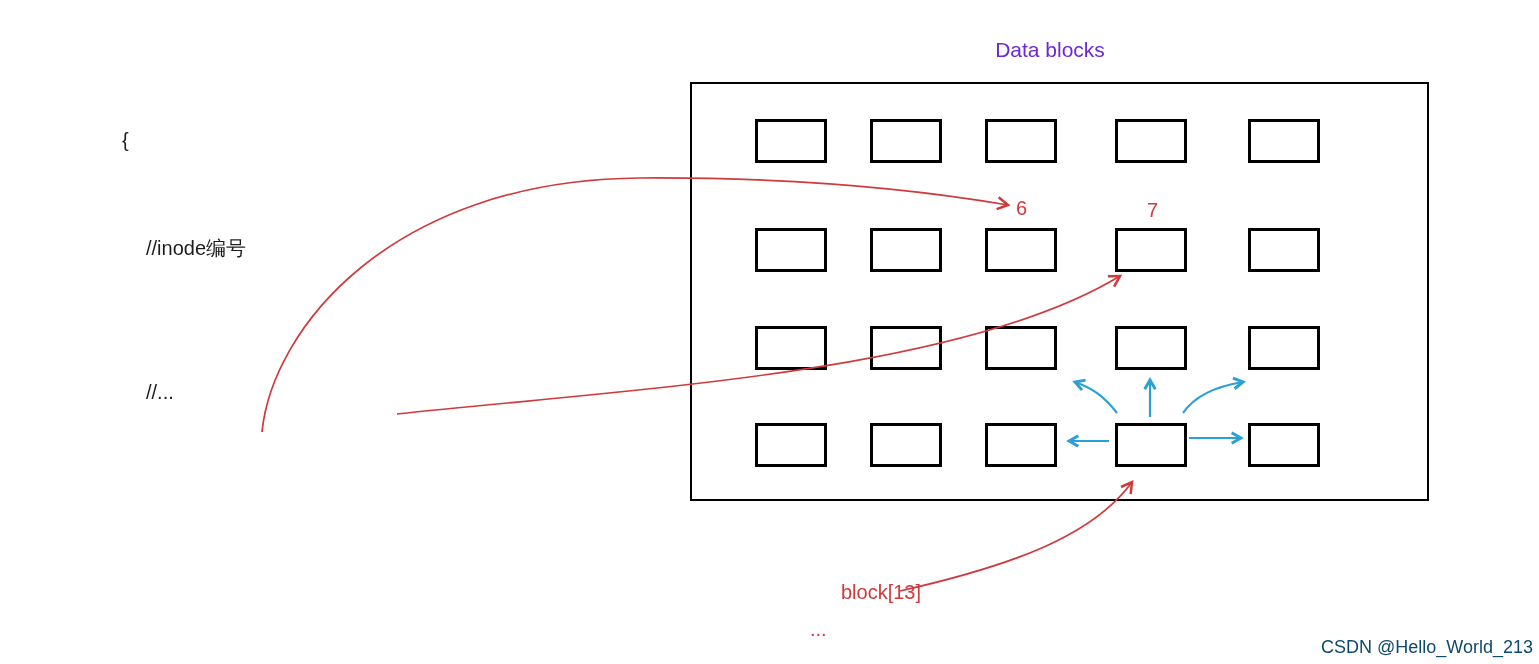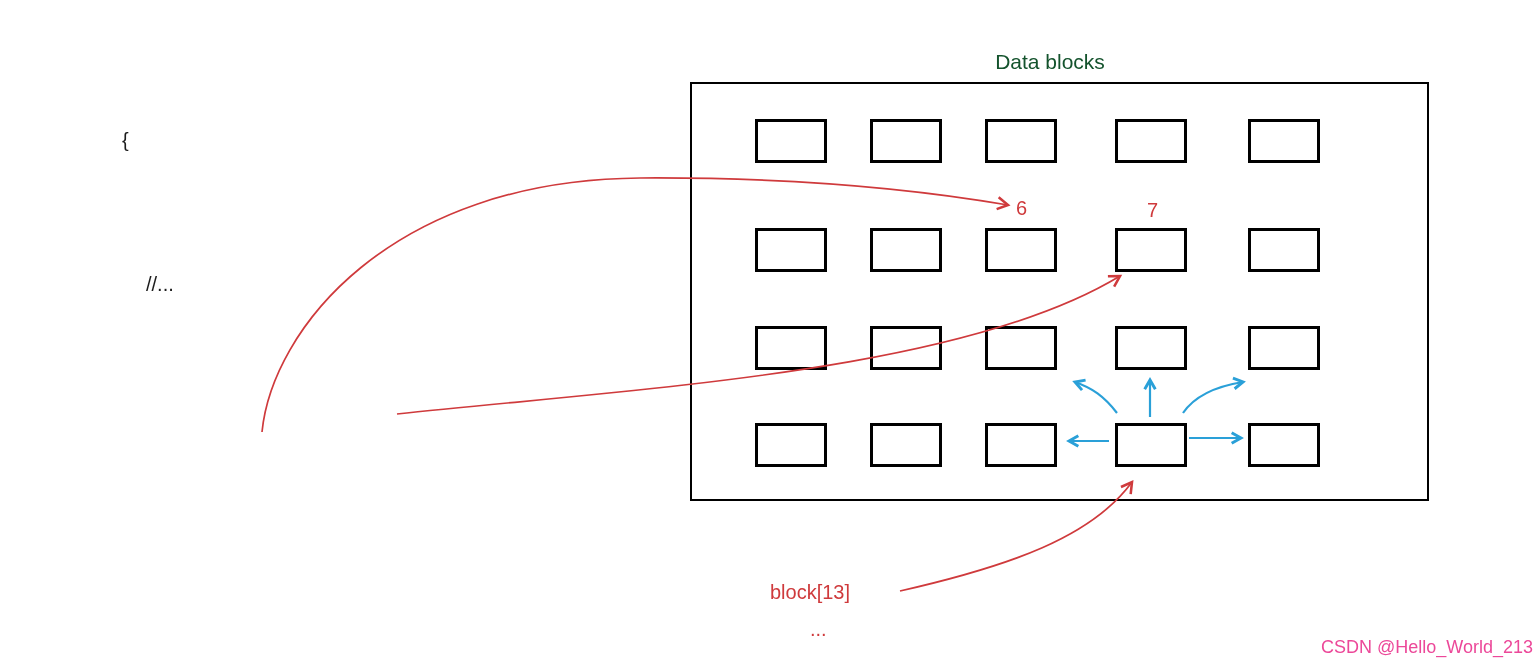--- a/index.html
+++ b/index.html
@@ -26,25 +26,25 @@
     white-space: pre;
   }
   .code .line { height: 36px; }
   .code .ind { padding-left: 24px; }
   .code .gap { margin-top: 36px; }
 
   
   .db-title {
     position: absolute;
     left: 905px;
-    top: 50px;
+    top: 38px;
     width: 290px;
     text-align: center;
     font-size: 21px;
-    color: #14532d;
+    color: #6d28d9;
   }
   .db-box {
     position: absolute;
     left: 690px;
     top: 82px;
     width: 739px;
     height: 419px;
     border: 2px solid #000000;
     background: #ffffff;
   }
@@ -60,50 +60,51 @@
 
   
   .red-label {
     position: absolute;
     color: #cf3a3c;
     font-size: 20px;
     line-height: 24px;
   }
   .lbl-6  { left: 1016px; top: 196px; }
   .lbl-7  { left: 1147px; top: 198px; }
-  .lbl-b13 { left: 770px; top: 580px; text-align: right; }
+  .lbl-b13 { left: 841px; top: 580px; text-align: right; }
   .lbl-dots { left: 810px; top: 617px; }
 
   
   .watermark {
     position: absolute;
     right: 6px;
     top: 637px;
     font-size: 18px;
-    color: #ec4899;
+    color: #0c4a6e;
   }
 
   
   .overlay {
     position: absolute;
     left: 0; top: 0;
     width: 1539px;
     height: 664px;
     pointer-events: none;
   }
   .arrow-red  { stroke: #cf3a3c; fill: none; stroke-width: 1.7; }
   .arrow-blue { stroke: #2aa0d8; fill: none; stroke-width: 2.2; }
 </style>
 </head>
 <body>
 
 <div class="canvas">
 
   <div class="code">
     <div class="line">{</div>
+    <div class="line ind">//inode编号</div>
     <div class="line ind gap">//...</div>
     
     
     
     
     
     
     
     
   </div>

